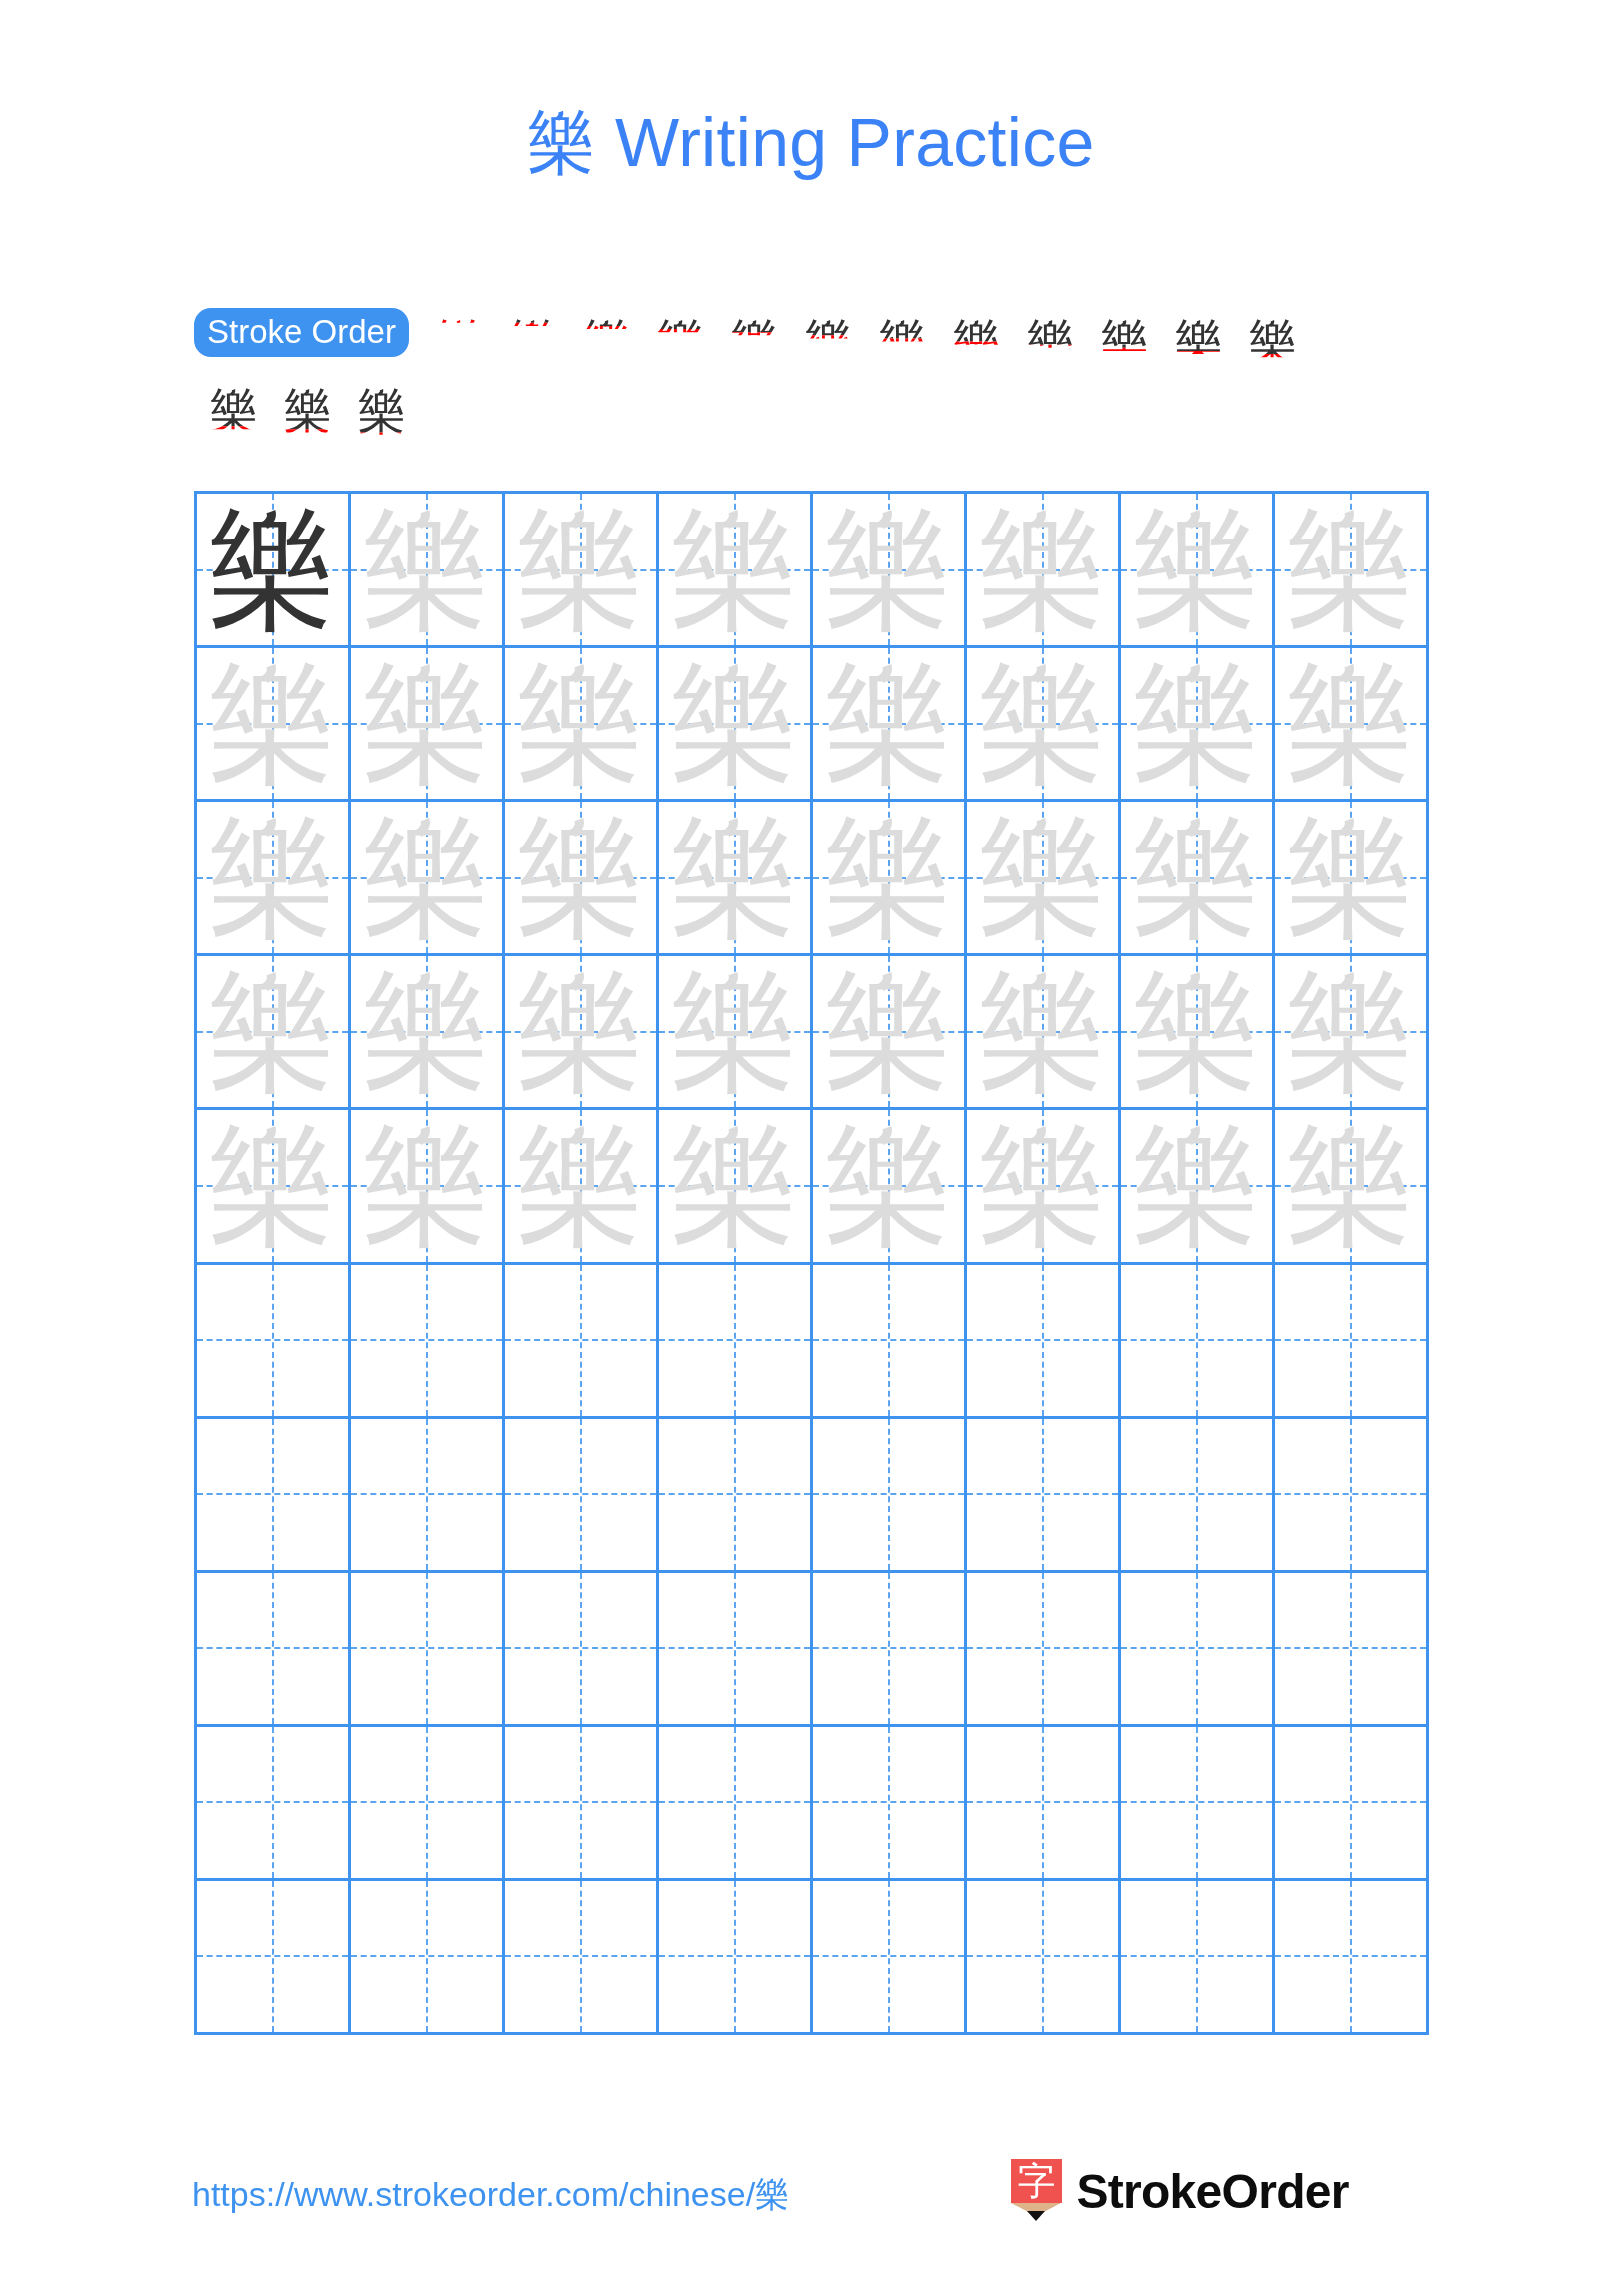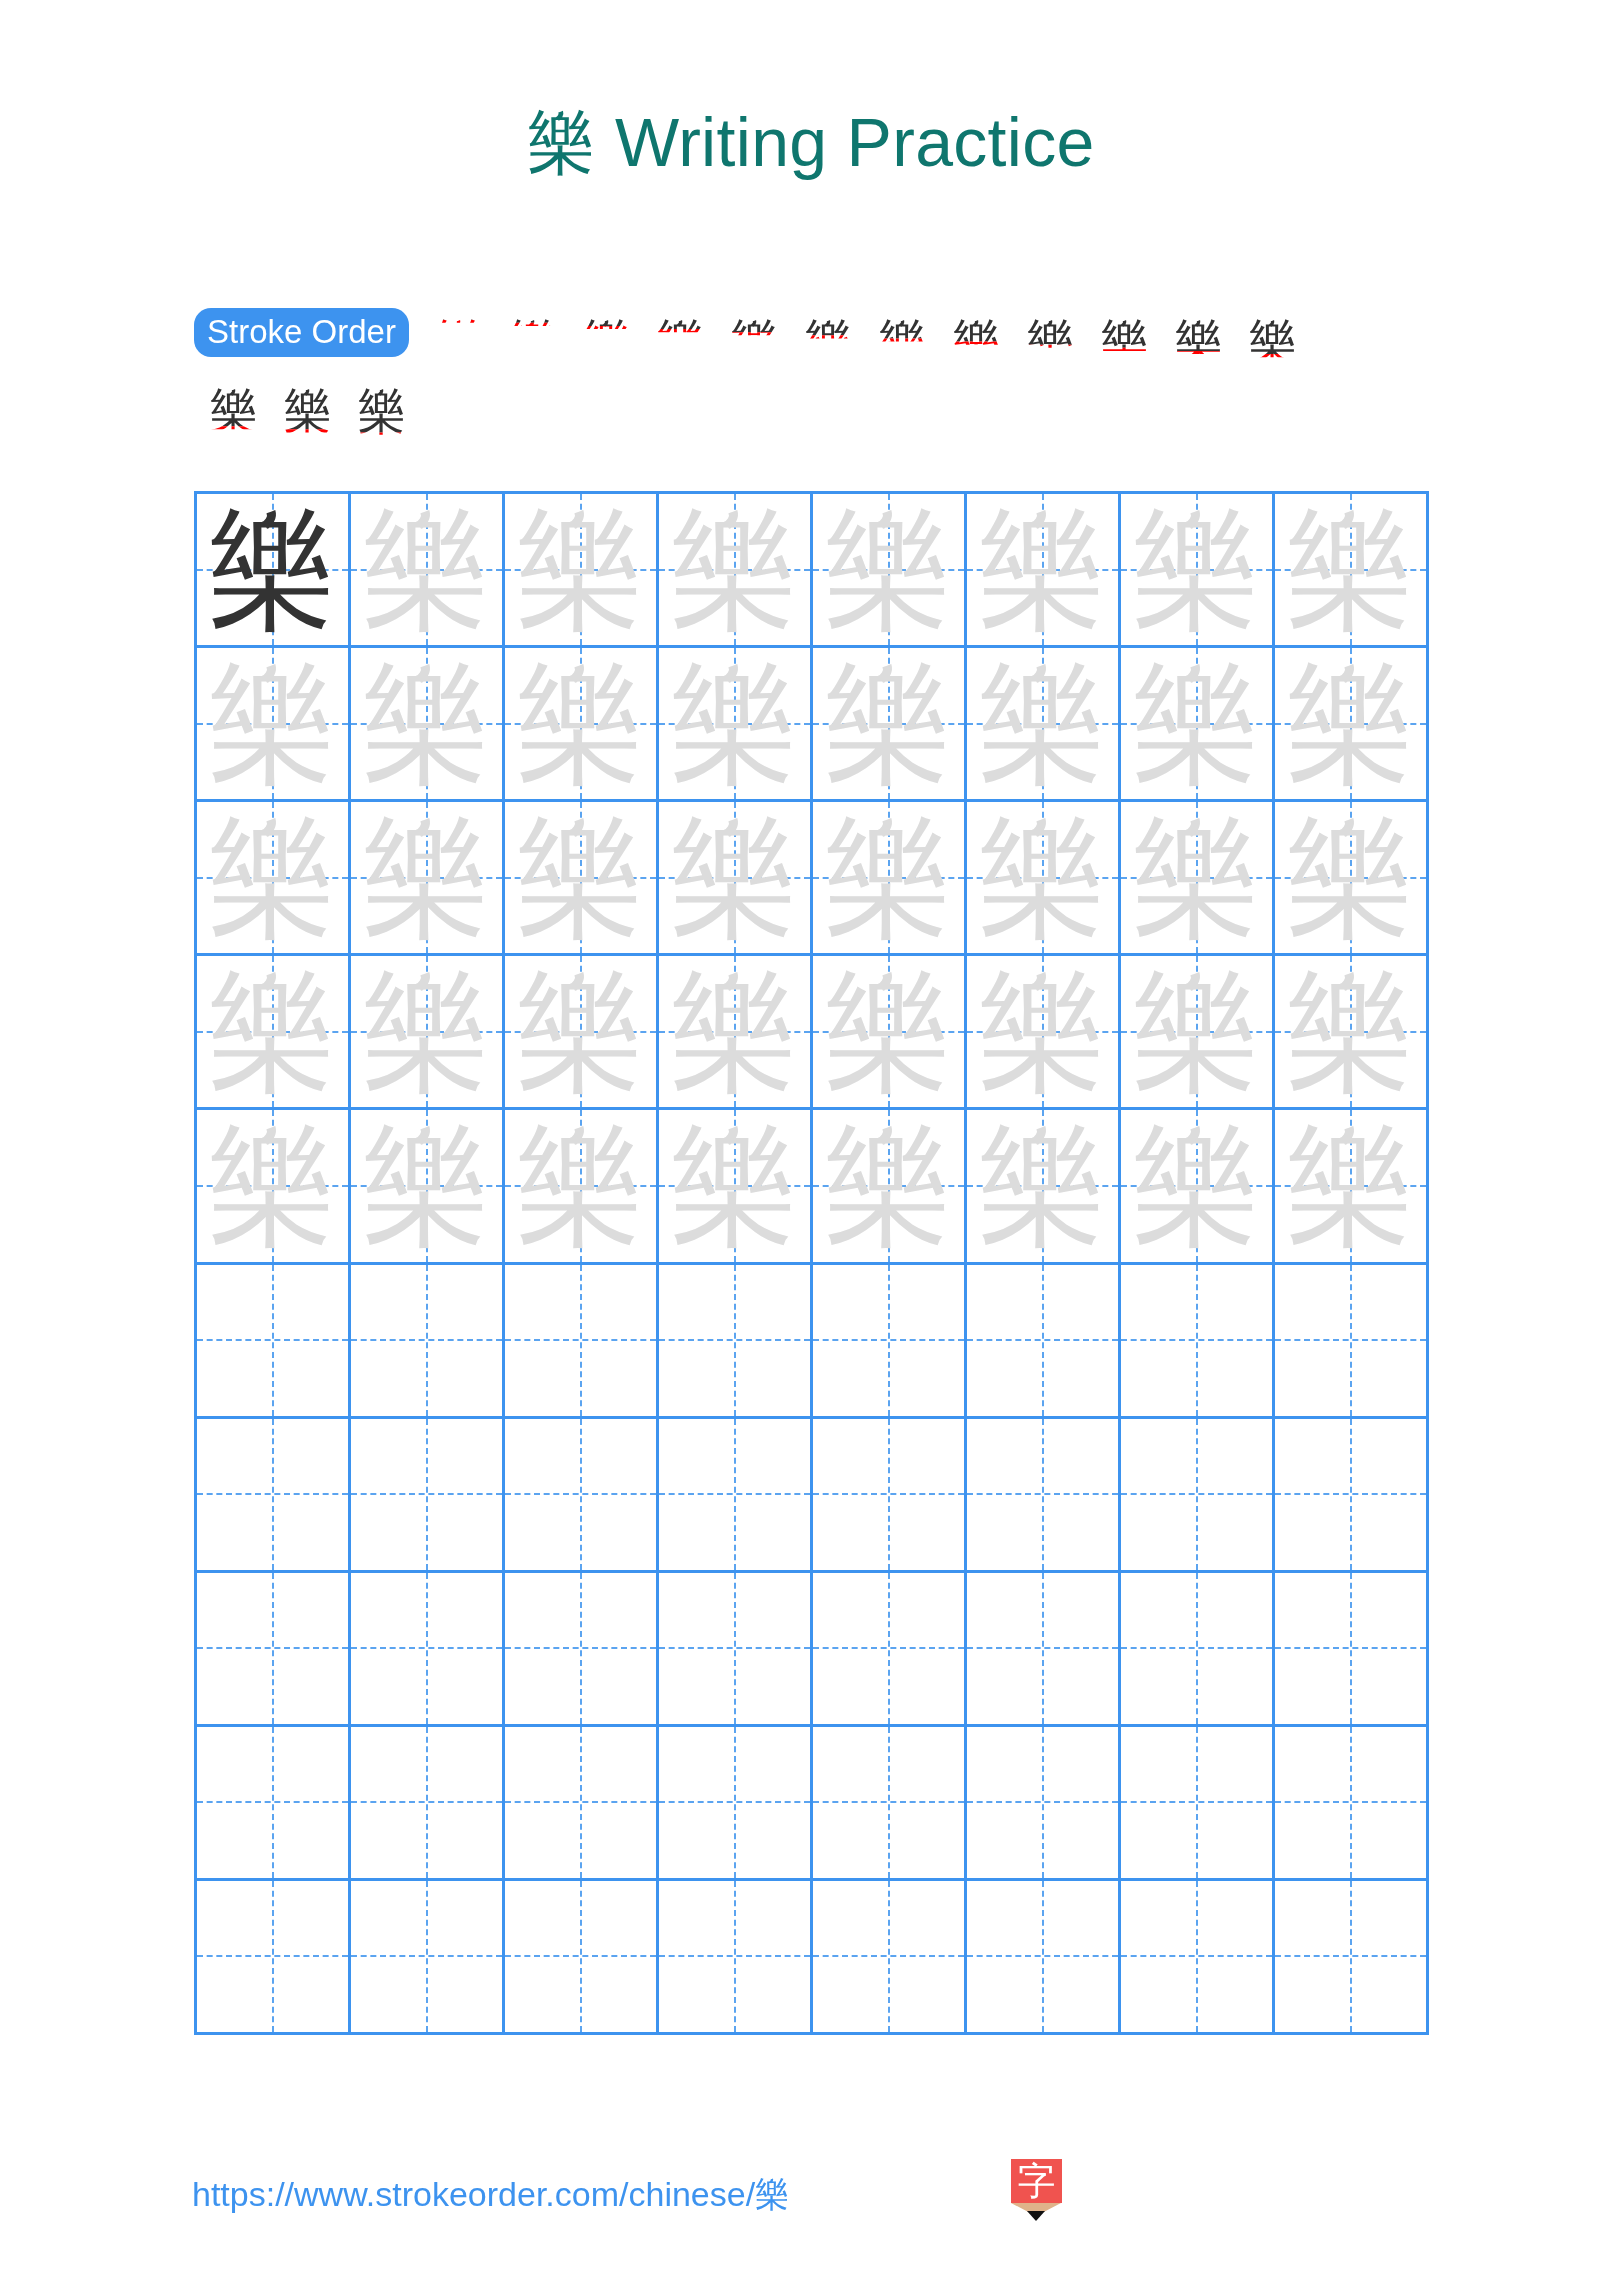--- a/index.html
+++ b/index.html
@@ -17,21 +17,21 @@
 
   
   #page-title {
     position: absolute;
     top: 98px;
     left: 0;
     width: 1622px;
     text-align: center;
     font-size: 68px;
     font-weight: 400;
-    color: #0f766e;
+    color: #3b82f6;
     letter-spacing: 0.3px;
     white-space: nowrap;
   }
   #page-title .title-char {
     font-family: "DejaVu Sans", sans-serif;
   }
 
   
   #stroke-order-section {
     position: absolute;
@@ -550,14 +550,15 @@
 
 <div id="footer-url">https://www.strokeorder.com/chinese/樂</div>
 
 <div id="footer-brand">
   <span id="brand-logo-mark">
     <span class="pencil-body"></span>
     <span class="pencil-char">字</span>
     <span class="pencil-wood"></span>
     <span class="pencil-tip"></span>
   </span>
+  <span id="brand-name">StrokeOrder</span>
 </div>
 
 
 </body></html>

